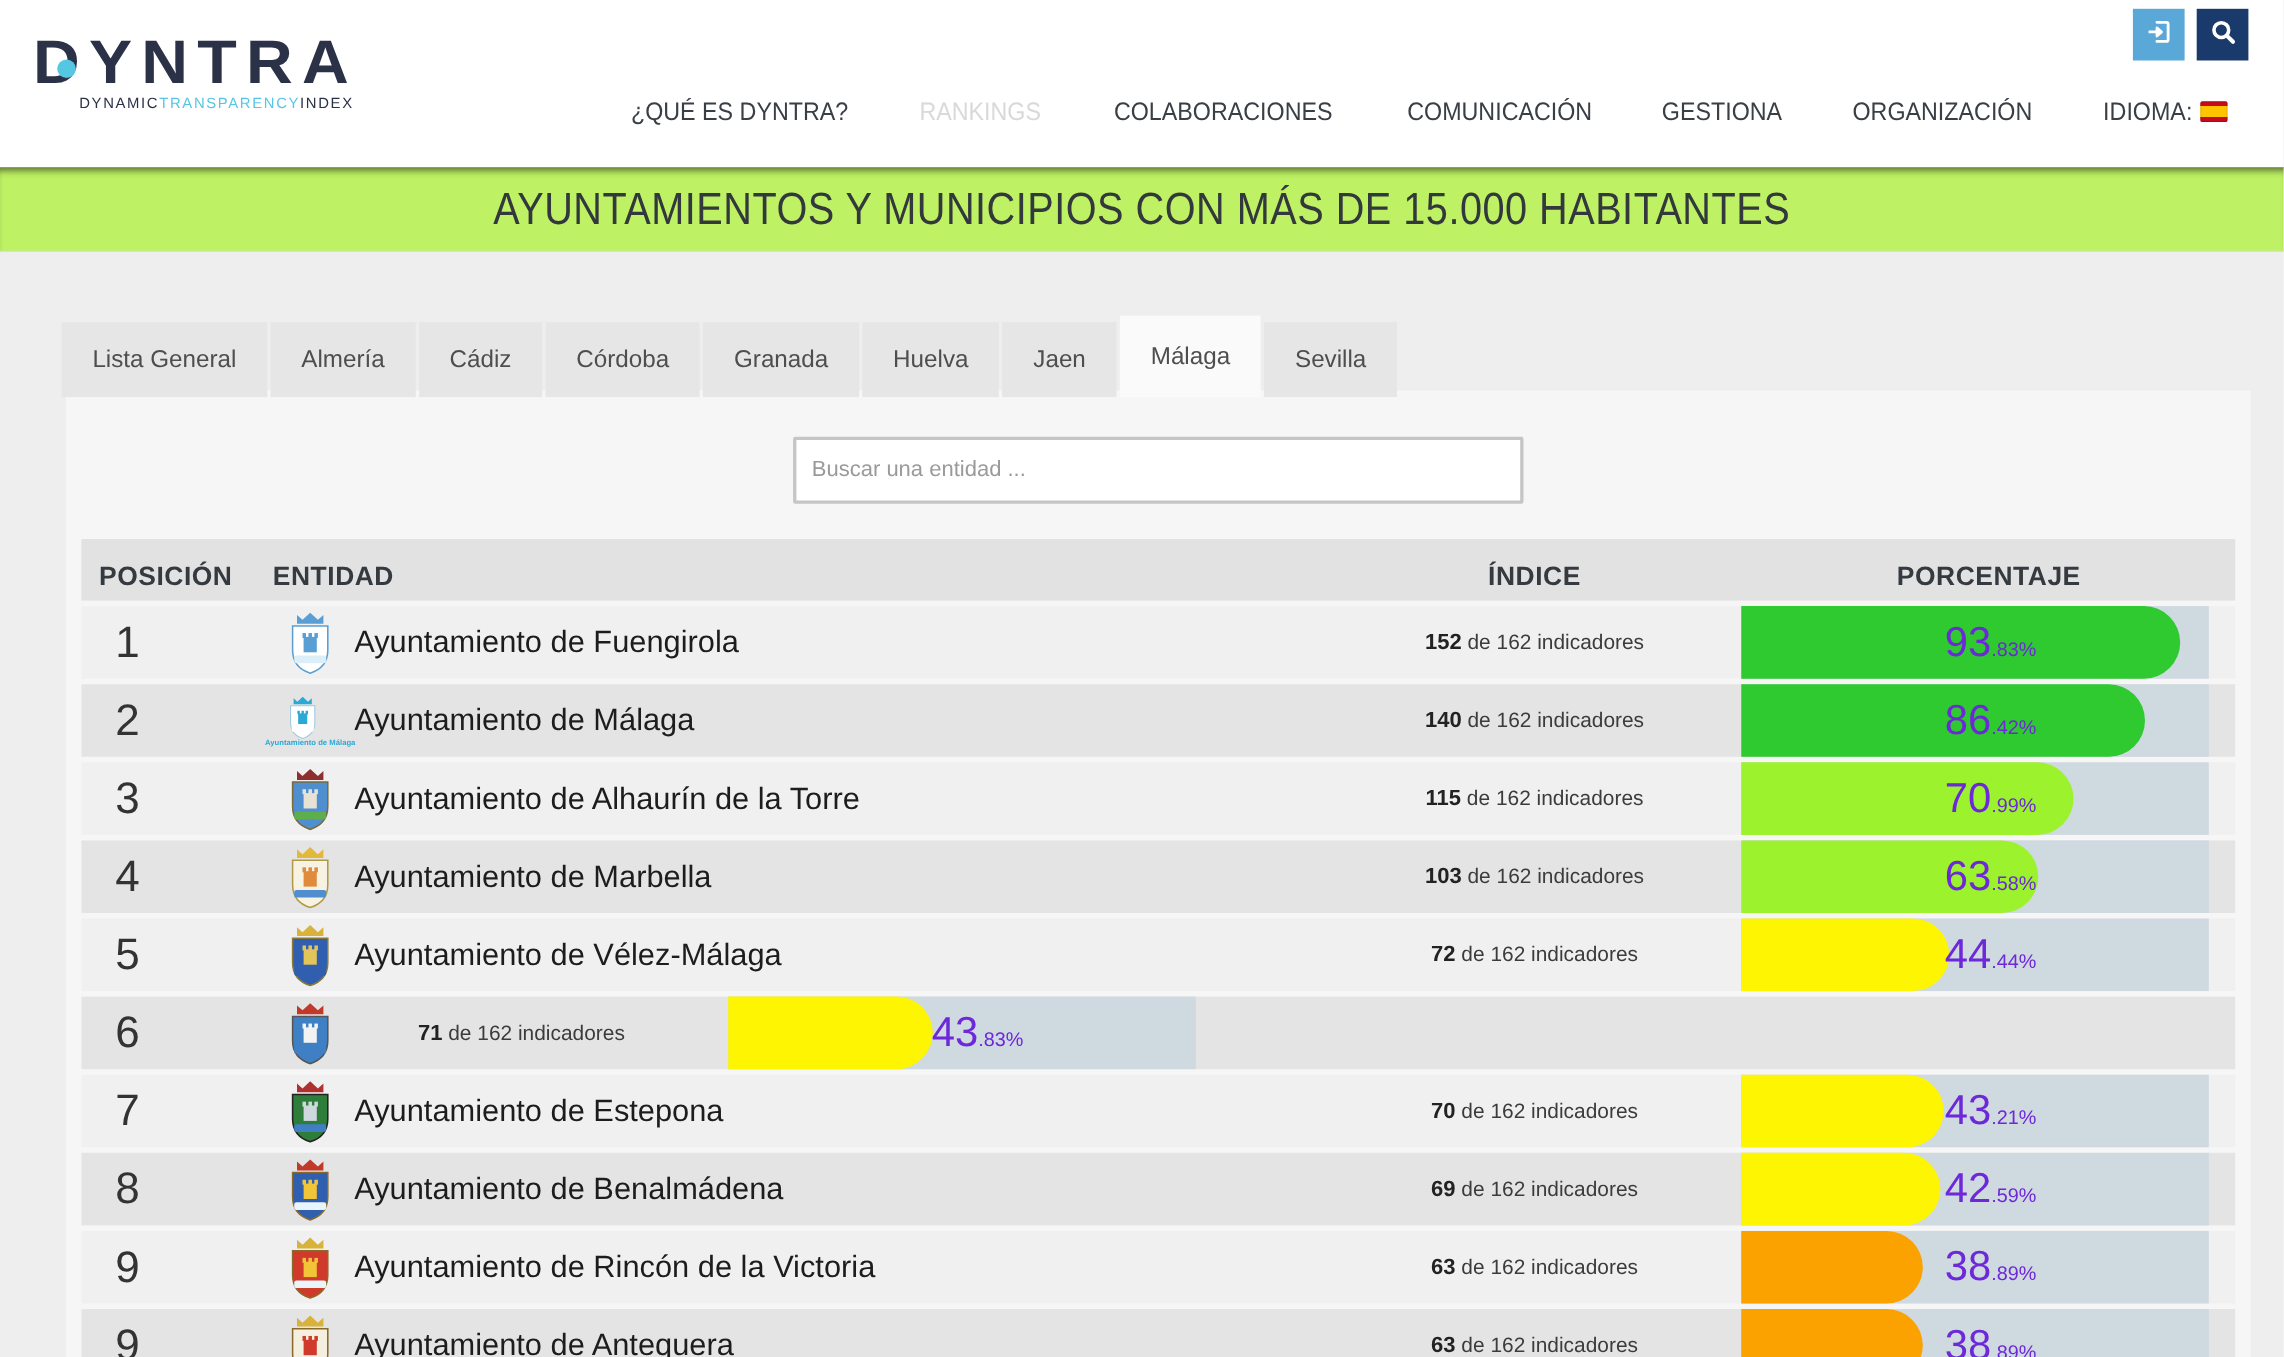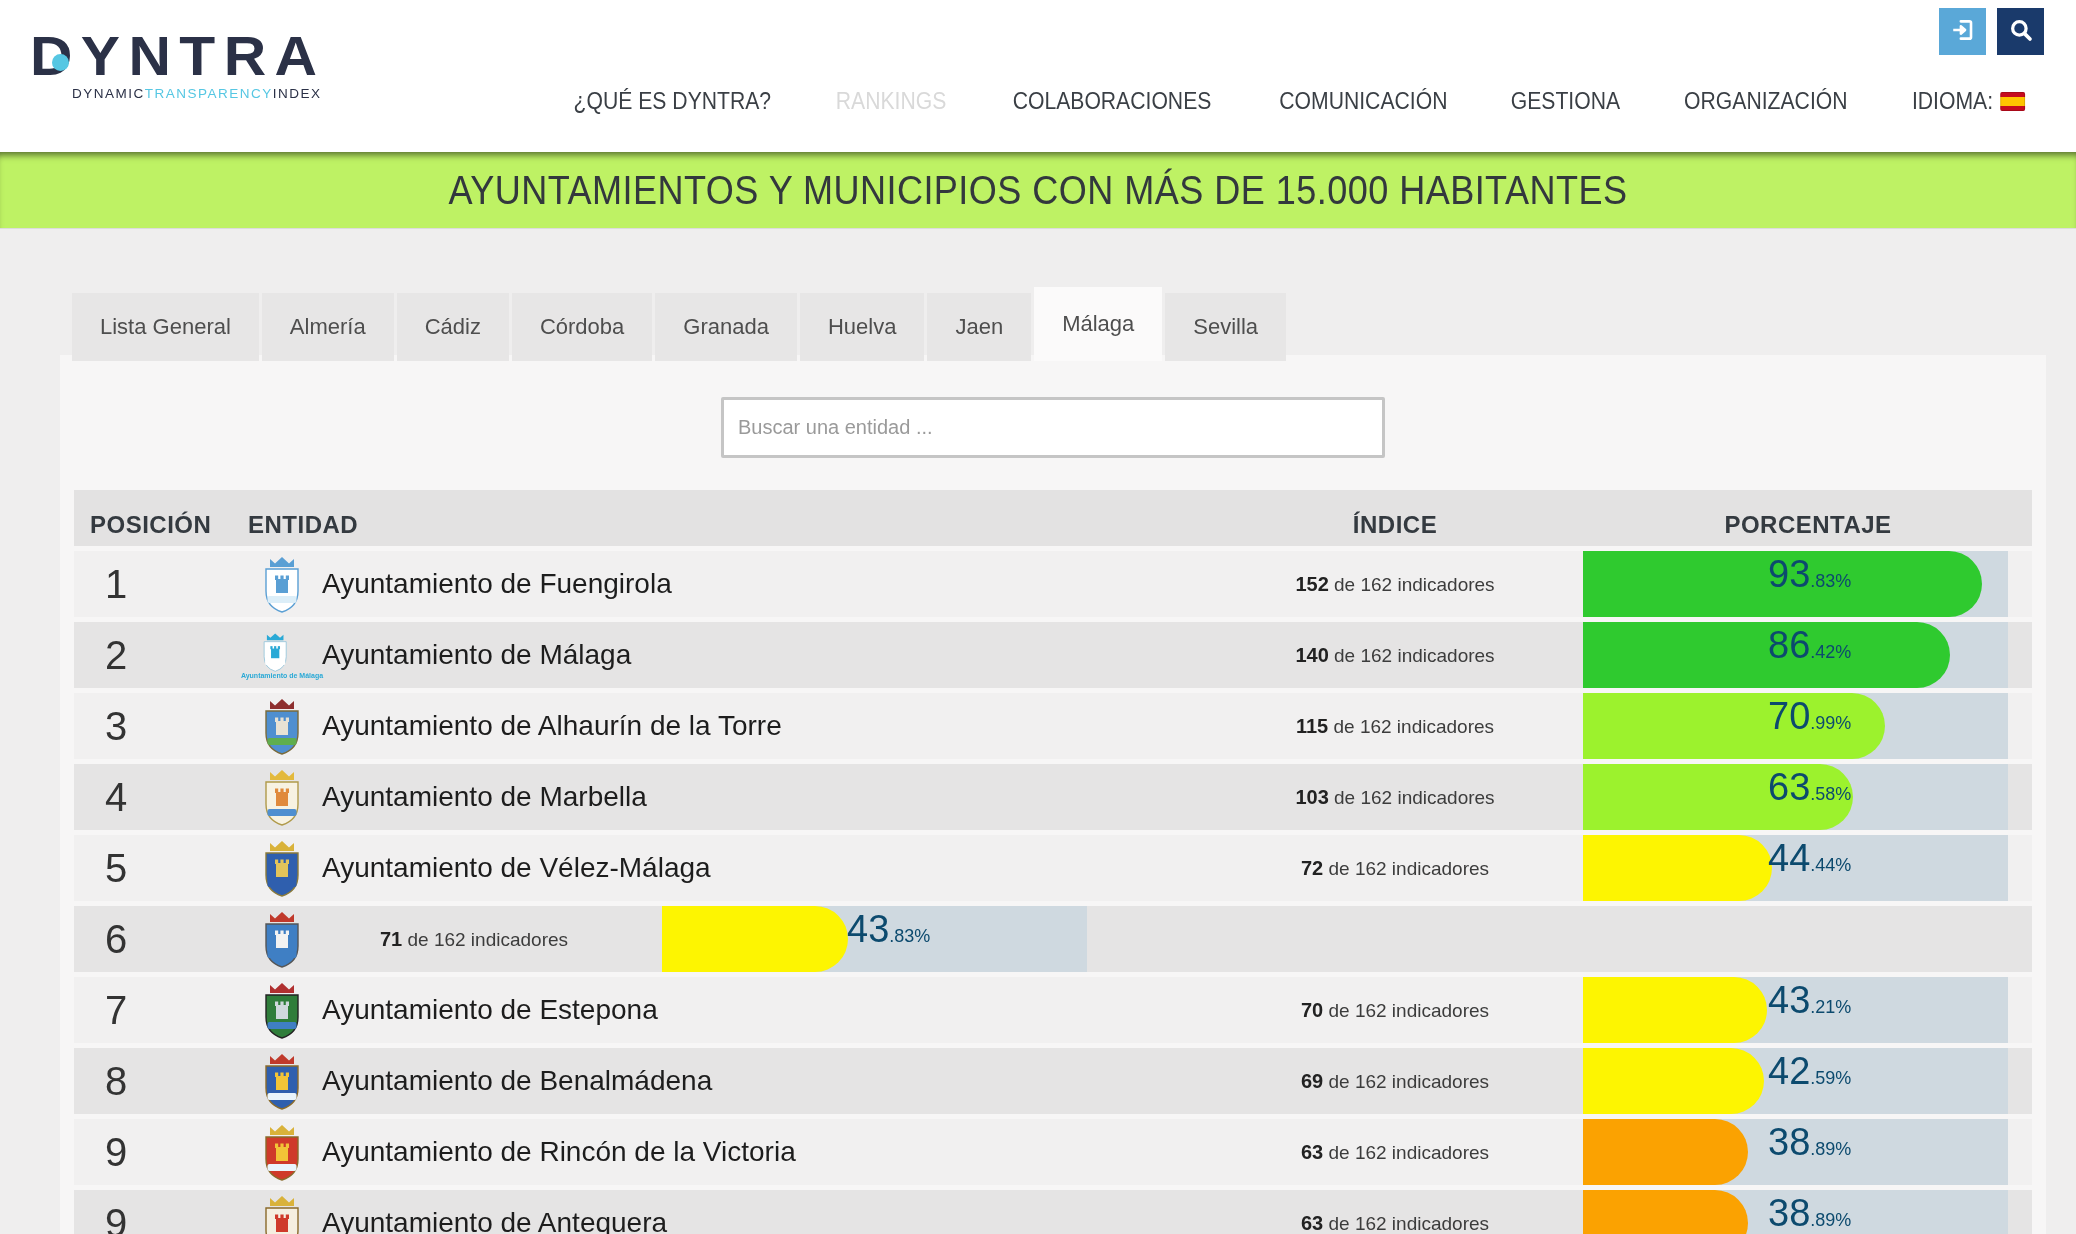--- a/index.html
+++ b/index.html
@@ -25,21 +25,21 @@
   .top-btns{position:absolute;right:32px;top:8px;display:flex;gap:11px;}
   .top-btn{width:47px;height:47px;display:flex;align-items:center;justify-content:center;cursor:pointer;}
   .btn-login{background:#5aa8d8;}
   .btn-search{background:#1a3a6b;}
   
   .band{position:absolute;top:152px;left:0;width:2076px;height:76px;background:#bef264;
     box-shadow:inset 0 7px 7px -4px rgba(0,0,0,.55);border-bottom:1px solid #dcdcdc;
     display:flex;align-items:center;justify-content:center;z-index:4;}
   .page-title{font-size:41px;color:#33383d;letter-spacing:.5px;display:inline-block;transform:scaleX(.88);white-space:nowrap;}
   
-  .tabs{position:absolute;left:72px;top:287px;display:flex;gap:3px;align-items:flex-end;z-index:3;}
+  .tabs{position:absolute;left:56px;top:287px;display:flex;gap:3px;align-items:flex-end;z-index:3;}
   .tab{height:68px;background:#e7e6e6;color:#4e4e4e;font-size:22px;display:flex;align-items:center;
     padding:0 28px;cursor:pointer;white-space:nowrap;}
   .tab.active{background:#fbfafa;height:74px;z-index:4;}
   
   .panel{position:absolute;left:60px;top:355px;width:1986px;height:900px;background:#f7f6f6;z-index:2;}
   .search-wrap{padding-top:42px;display:flex;justify-content:center;}
   .search-input{width:630px;height:55px;border:3px solid #c5c5c5;border-radius:2px;background:#ffffff;
     font-family:"Liberation Sans",sans-serif;font-size:20px;color:#444;padding:0 14px;outline:none;}
   .search-input::placeholder{color:#9a9a9a;}
   
@@ -55,21 +55,21 @@
   .row.even{background:#e5e4e4;}
   .cell-pos{width:84px;text-align:center;font-size:40px;font-weight:300;color:#333;flex:none;}
   .cell-icon{width:44px;margin-left:102px;flex:none;display:flex;flex-direction:column;align-items:center;justify-content:center;overflow:visible;}
   .icon-caption{width:86px;margin:0 -21px;font-size:7px;line-height:7px;color:#2aa9d6;text-align:center;font-weight:bold;}
   .cell-name{margin-left:18px;flex:1;font-size:28px;color:#1d1d1d;white-space:nowrap;overflow:hidden;}
   .cell-idx{width:340px;flex:none;text-align:center;font-size:19px;color:#3c3c3c;padding-right:18px;white-space:nowrap;}
   .cell-idx b{font-size:20px;color:#222;}
   .cell-bar{width:449px;flex:none;display:flex;}
   .track{position:relative;width:425px;height:66px;background:#cfd9e0;}
   .fill{position:absolute;left:0;top:0;bottom:0;border-radius:0 33px 33px 0;}
-  .bar-label{position:absolute;left:185px;top:0;bottom:0;display:flex;align-items:baseline;color:#0c4a6e;white-space:nowrap;}
+  .bar-label{position:absolute;left:185px;top:0;bottom:0;display:flex;align-items:baseline;padding-top:10px;color:#6d28d9;white-space:nowrap;}
   .bar-label .int{font-size:38px;line-height:46px;}
   .bar-label .frac{font-size:18px;line-height:46px;}
 </style>
 </head>
 <body>
 
 <div class="header">
   <div class="logo">
     <span class="logo-word">DYNTRA</span>
     <span class="logo-dot"></span>

